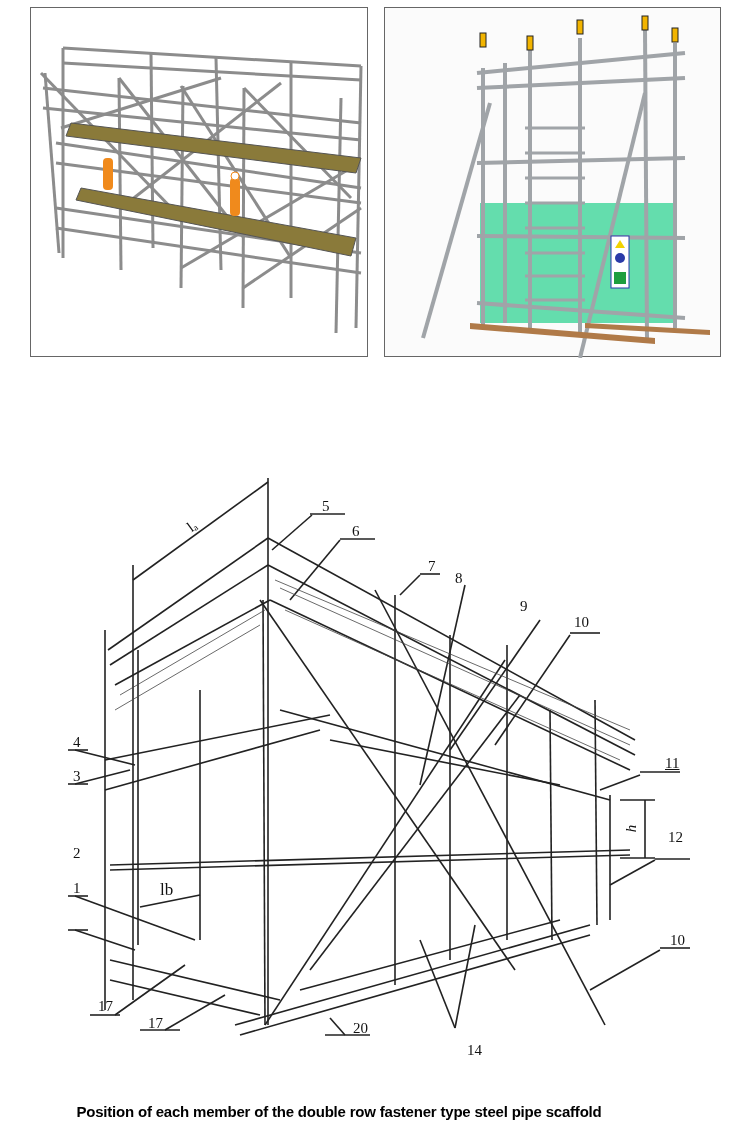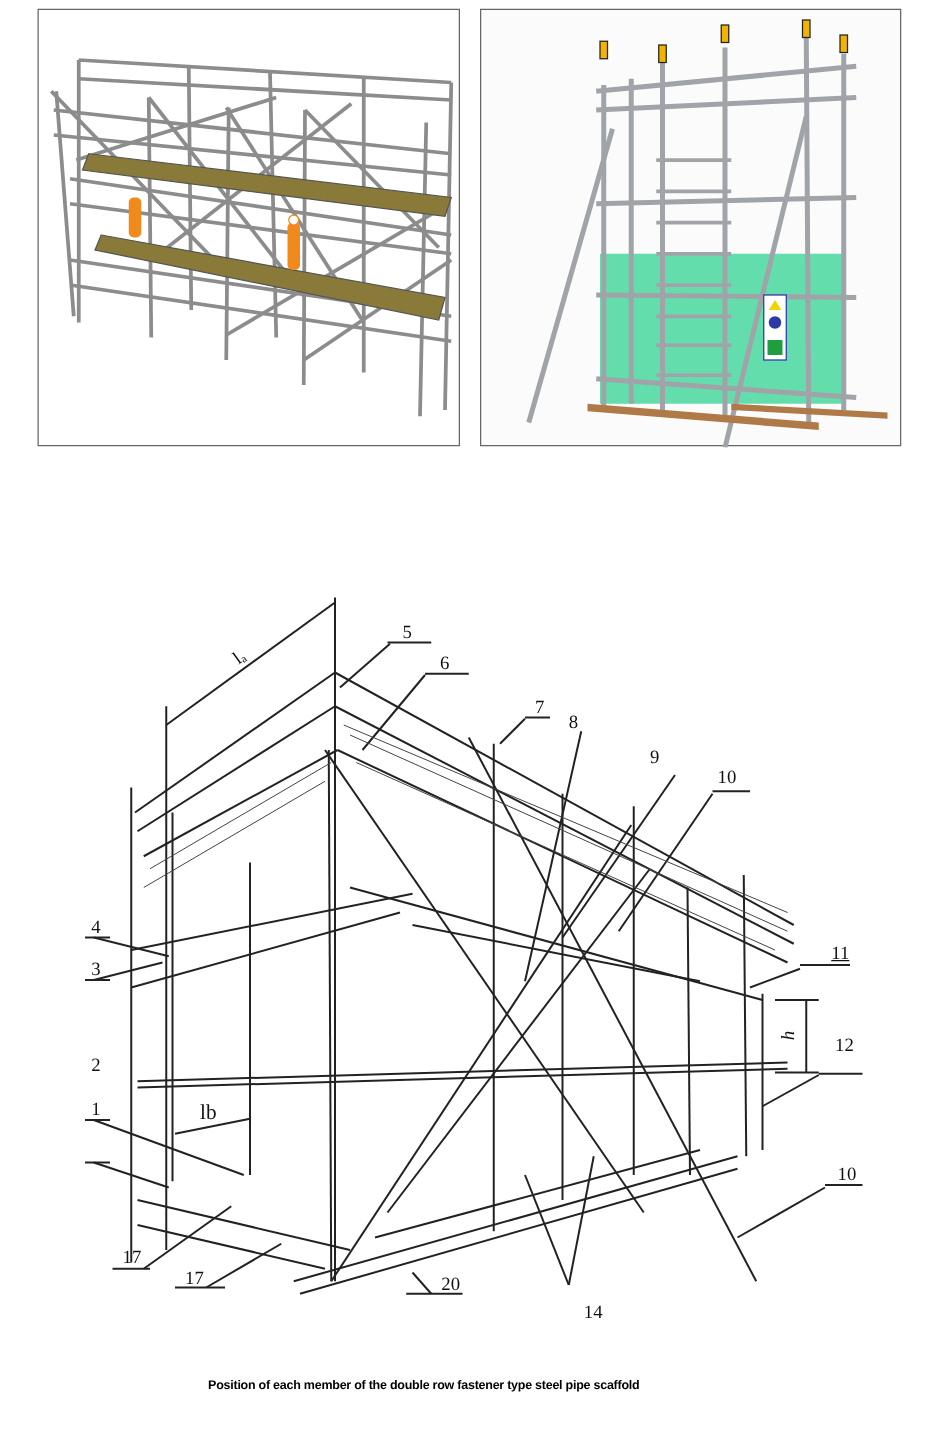--- a/index.html
+++ b/index.html
@@ -3,21 +3,21 @@
 <meta charset="utf-8">
 <style>
   html,body{margin:0;padding:0;background:#fff;}
   body{width:750px;height:1145px;position:relative;overflow:hidden;font-family:"Liberation Sans",sans-serif;}
   .panel{position:absolute;border:1px solid #666;background:#fff;box-sizing:border-box;}
   #p1{left:30px;top:7px;width:338px;height:350px;}
   #p2{left:384px;top:7px;width:337px;height:350px;background:#fbfbfb;}
   #p3{left:0;top:470px;width:750px;height:600px;}
   svg{position:absolute;left:0;top:0;}
   .lbl{position:absolute;font-family:"Liberation Serif",serif;font-size:15px;color:#111;}
-  .caption{position:absolute;left:0;top:1103px;width:678px;text-align:center;font-weight:bold;font-size:10px;color:#000;letter-spacing:-0.2px;}
+  .caption{position:absolute;left:0;top:1103px;width:678px;text-align:center;font-weight:bold;font-size:15px;color:#000;letter-spacing:-0.2px;}
 </style>
 </head>
 <body>
 
 <div class="panel" id="p1">
   <svg width="338" height="350">
     <g stroke="#8c8c8c" stroke-width="3" fill="none">
       <line x1="32" y1="40" x2="330" y2="58"></line>
       <line x1="32" y1="55" x2="330" y2="72"></line>
       <line x1="12" y1="80" x2="330" y2="115"></line>

